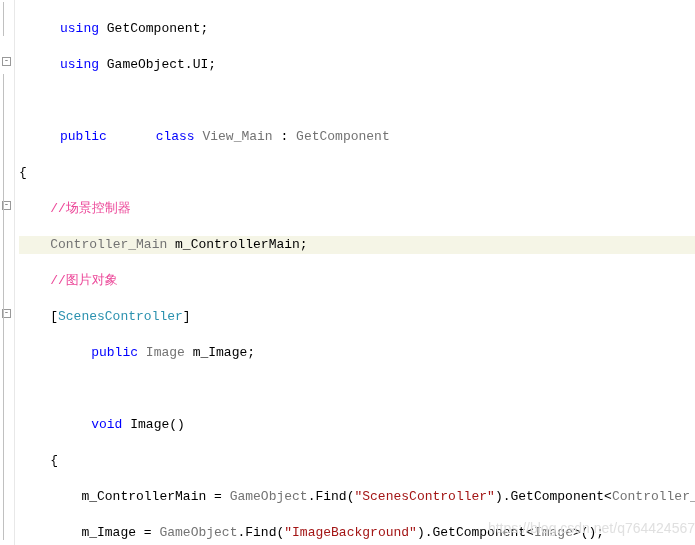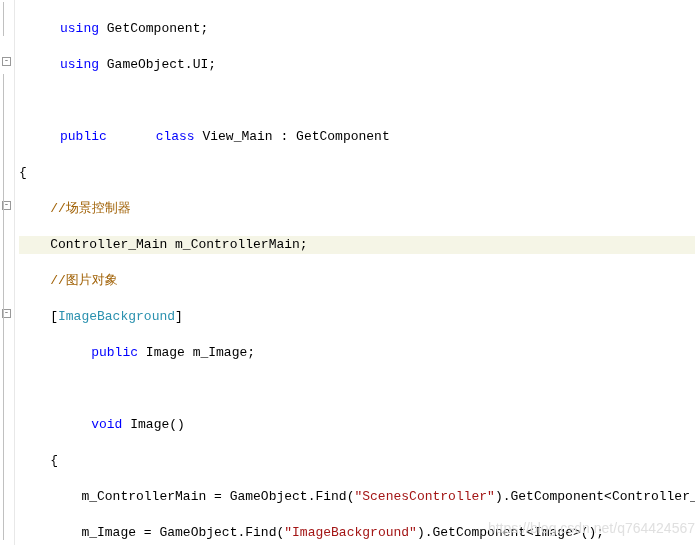--- a/index.html
+++ b/index.html
@@ -36,23 +36,23 @@
   .code {
     padding: 2px 0 2px 4px;
     white-space: pre;
     flex: 1;
     position: relative;
   }
   .line { height: 18px; }
   .highlighted { background: #f5f5e6; }
   .kw { color: #0000ff; margin-left: 41px; }
   .str { color: #a31515; }
-  .comment { color: #a16207; }
+  .comment { color: #ec4899; }
   .attr { color: #2b91af; }
-  .cls { color: #000000; }
+  .cls { color: #737373; }
   .watermark {
     position: absolute;
     right: 0;
     bottom: 8px;
     color: #e0e0e0;
     font-family: Arial, sans-serif;
     font-size: 14px;
     pointer-events: none;
   }
   .fold-box {
@@ -82,21 +82,21 @@
   </div>
   <div class="code">
 <div class="line"><span class="kw">using</span><span> GetComponent;</span></div>
 <div class="line"><span class="kw">using</span><span> GameObject.UI;</span></div>
 <div class="line"><span></span></div>
 <div class="line"><span class="kw">public</span> <span class="kw">class</span> <span class="cls">View_Main</span><span> : </span><span class="cls">GetComponent</span></div>
 <div class="line"><span>{</span></div>
 <div class="line"><span class="comment">    //场景控制器</span></div>
 <div class="line highlighted"><span>    </span><span class="cls">Controller_Main</span><span> m_ControllerMain;</span></div>
 <div class="line"><span class="comment">    //图片对象</span></div>
-<div class="line"><span>    [</span><span class="attr">ImageBackground</span><span>]</span></div>
+<div class="line"><span>    [</span><span class="attr">ScenesController</span><span>]</span></div>
 <div class="line"><span>    </span><span class="kw">public</span> <span class="cls">Image</span><span> m_Image;</span></div>
 <div class="line"><span></span></div>
 <div class="line"><span>    </span><span class="kw">void</span><span> Image()</span></div>
 <div class="line"><span>    {</span></div>
 <div class="line"><span>        m_ControllerMain = </span><span class="cls">GameObject</span><span>.Find(</span><span class="str">"ScenesController"</span><span>).GetComponent&lt;</span><span class="cls">Controller_Main</span></div>
 <div class="line"><span>        m_Image = </span><span class="cls">GameObject</span><span>.Find(</span><span class="str">"ImageBackground"</span><span>).GetComponent&lt;</span><span class="cls">Image</span><span>&gt;();</span></div>
 
 
 
 

